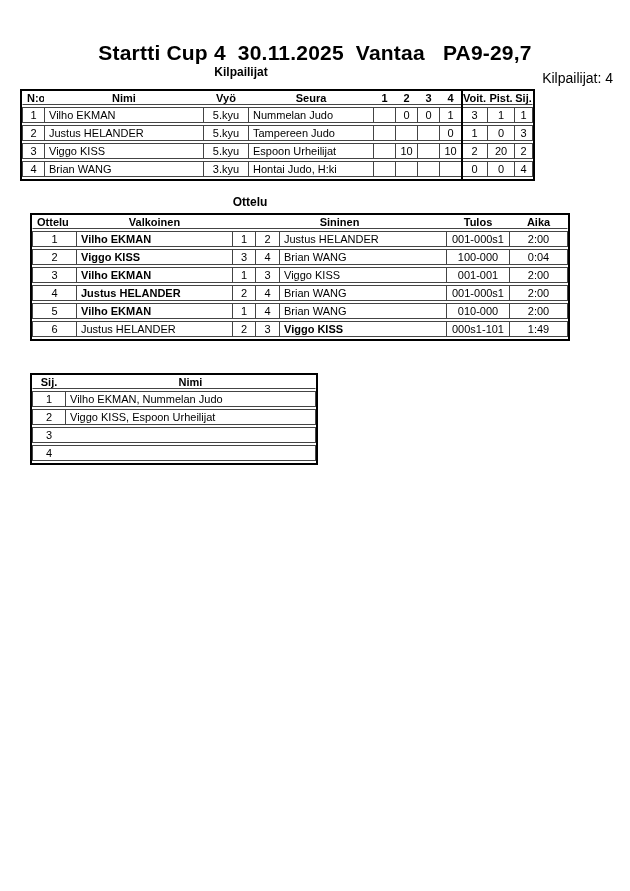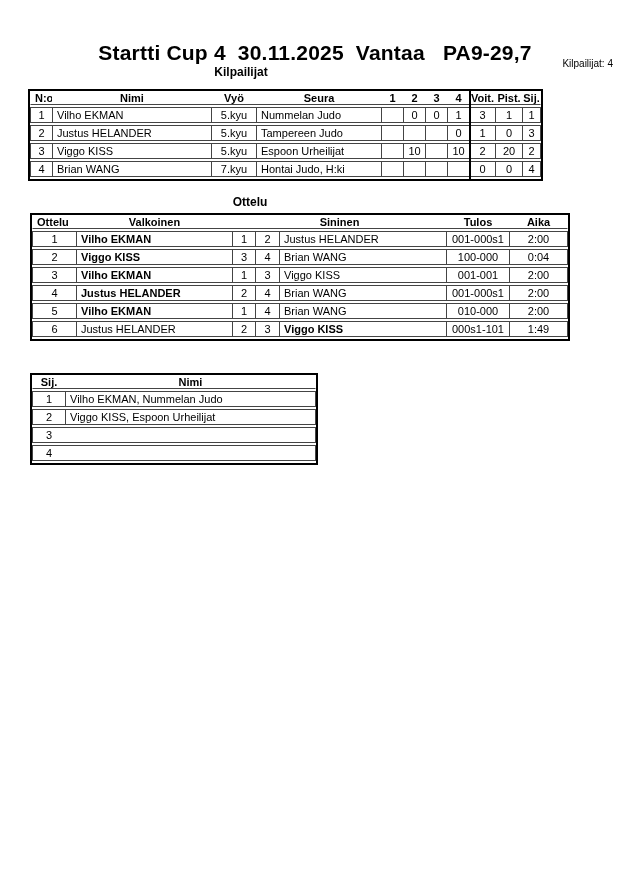--- a/index.html
+++ b/index.html
@@ -8,24 +8,24 @@
     font-family:"Liberation Sans", sans-serif; color:#000; overflow:hidden;
   }
   .title {
     position:absolute; top:41px; left:0; width:630px; text-align:center;
     font-size:21px; font-weight:bold; white-space:pre; letter-spacing:0.2px;
   }
   .seclabel { position:absolute; font-size:12px; font-weight:bold; text-align:center; }
   #lbl-competitors { top:65px; left:0; width:482px; }
   #lbl-matches     { top:195px; left:0; width:500px; }
   #lbl-results     { top:355px; left:0; width:326px; }
-  .count { position:absolute; top:58px; right:17px; font-size:10px; }
+  .count { position:absolute; top:70px; right:17px; font-size:14px; }
 
   .tbl { position:absolute; border:2px solid #000; background:#fff; box-sizing:border-box; padding-bottom:2px; }
-  #tbl-competitors { left:28px; top:89px;  width:515px; }
+  #tbl-competitors { left:20px; top:89px;  width:515px; }
   #tbl-matches     { left:30px; top:213px; width:540px;text-align:right; }
   #tbl-results     { left:30px; top:373px; width:288px; }
 
   .trow {
     display:flex; align-items:stretch; box-sizing:border-box;
     border:1px solid #444; margin-top:2px; height:16px; font-size:11px;
   }
   .trow.hd { margin-top:0; height:14px; border-color:transparent; border-bottom-color:#444; font-weight:bold; }
   .c {
     box-sizing:border-box; border-left:1px solid #444; overflow:hidden;
@@ -110,21 +110,21 @@
       <div class="c w-m"></div>
       <div class="c w-m">10</div>
       <div class="c w-voit">2</div>
       <div class="c w-pist">20</div>
       <div class="c w-sij">2</div>
     </div>
 
     <div class="trow">
       <div class="c first w-no">4</div>
       <div class="c left w-name">Brian WANG</div>
-      <div class="c w-belt">7.kyu</div>
+      <div class="c w-belt">3.kyu</div>
       <div class="c left w-club">Hontai Judo, H:ki</div>
       <div class="c w-m"></div>
       <div class="c w-m"></div>
       <div class="c w-m"></div>
       <div class="c w-m"></div>
       <div class="c w-voit">0</div>
       <div class="c w-pist">0</div>
       <div class="c w-sij">4</div>
     </div>
 

